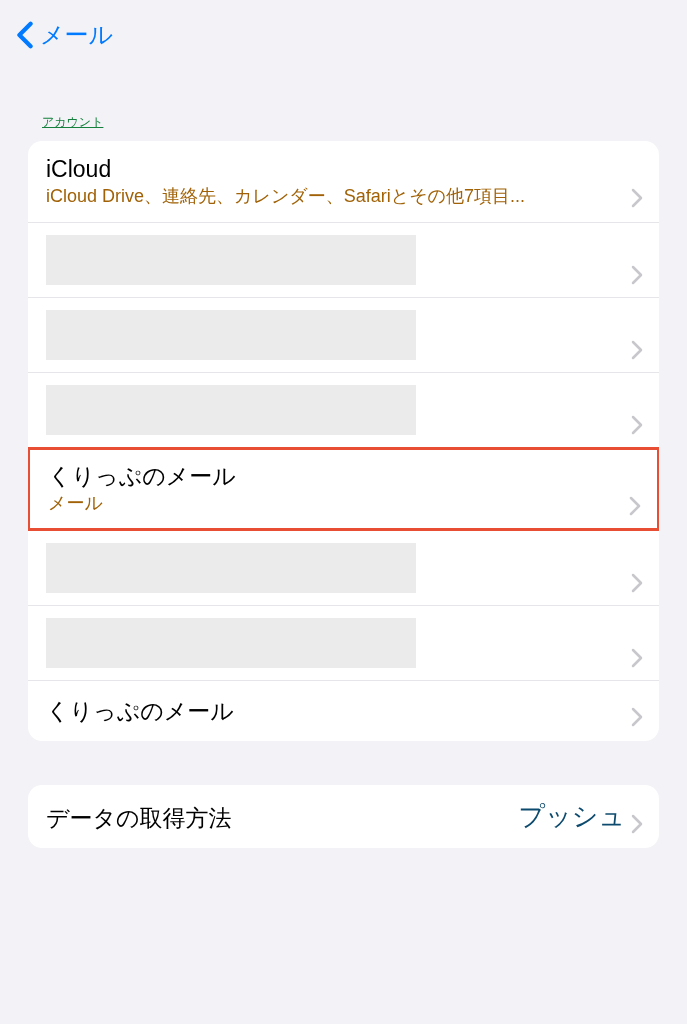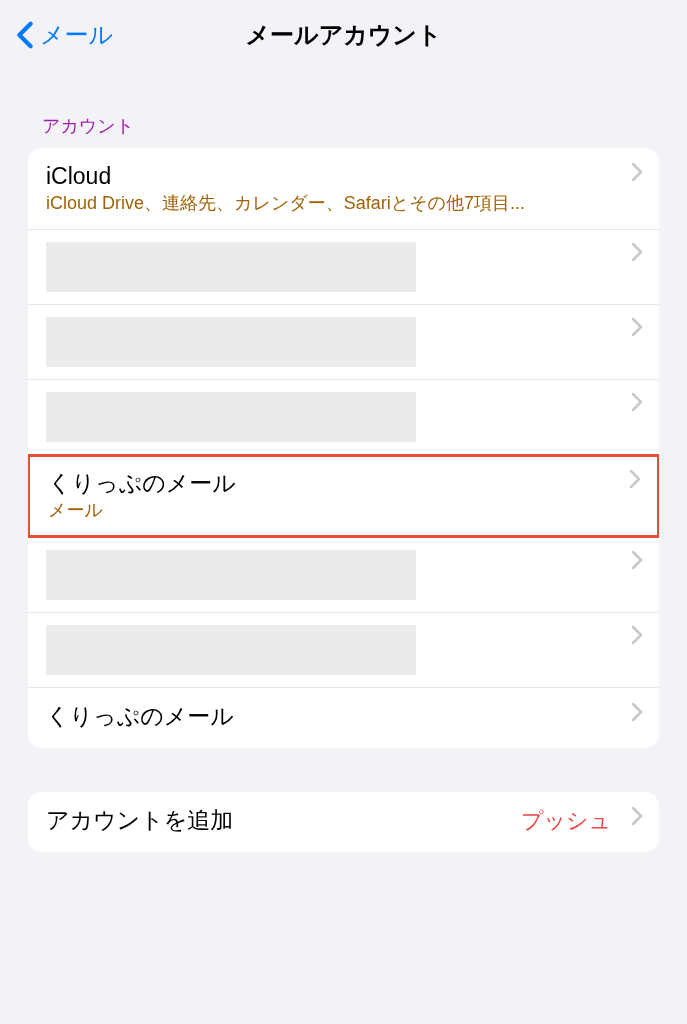--- a/index.html
+++ b/index.html
@@ -38,32 +38,33 @@
       left: 50%;
       transform: translateX(-50%);
       font-size: 24px;
       font-weight: 600;
       color: #000;
     }
     .content {
       padding: 0 28px;
     }
     .section-header {
-      font-size: 18px;
-      color: #a21caf;
+      font-size: 12px;
+      color: #15803d;
       padding: 44px 14px 10px 14px;
+      text-decoration: underline;
     }
     .section {
       background: #ffffff;
       border-radius: 14px;
       overflow: hidden;
     }
     .row {
       display: flex;
-      align-items: flex-start;
+      align-items: flex-end;
       padding: 14px 16px 14px 18px;
       border-bottom: 1px solid #e5e5ea;
       position: relative;
       min-height: 60px;
     }
     .row:last-child {
       border-bottom: none;
     }
     .row-content {
       flex: 1;
@@ -76,23 +77,23 @@
     }
     .row-subtitle {
       font-size: 18px;
       color: #a16207;
       line-height: 1.3;
       white-space: nowrap;
       overflow: hidden;
       text-overflow: ellipsis;
     }
     .row-value {
-      font-size: 22px;
-      color: #ef4444;
-      margin-right: 20px;
+      font-size: 26px;
+      color: #0c4a6e;
+      margin-right: 6px;
     }
     .chevron {
       width: 12px;
       height: 20px;
       flex-shrink: 0;
     }
     .redacted-row {
       padding: 12px 16px 12px 18px;
     }
     .redacted-block {
@@ -115,21 +116,20 @@
 </head>
 <body>
 
 <div class="nav-bar">
   <div class="back-button">
     <svg class="back-chevron" viewBox="0 0 12 20" fill="none">
       <path d="M10 2 L2 10 L10 18" stroke="#007aff" stroke-width="3" stroke-linecap="round" stroke-linejoin="round"></path>
     </svg>
     <span>メール</span>
   </div>
-  <div class="nav-title">メールアカウント</div>
 </div>
 
 <div class="content">
   <div class="section-header">アカウント</div>
 
   <div class="section">
 
     <div class="row">
       <div class="row-content">
         <div class="row-title">iCloud</div>
@@ -204,21 +204,21 @@
       </svg>
     </div>
 
   </div>
 
   <div class="section-gap"></div>
 
   <div class="section">
     <div class="row">
       <div class="row-content">
-        <div class="row-title">アカウントを追加</div>
+        <div class="row-title">データの取得方法</div>
       </div>
       <span class="row-value">プッシュ</span>
       <svg class="chevron" viewBox="0 0 12 20" fill="none">
         <path d="M2 2 L10 10 L2 18" stroke="#c7c7cc" stroke-width="2.5" stroke-linecap="round" stroke-linejoin="round"></path>
       </svg>
     </div>
   </div>
 
 </div>
 

